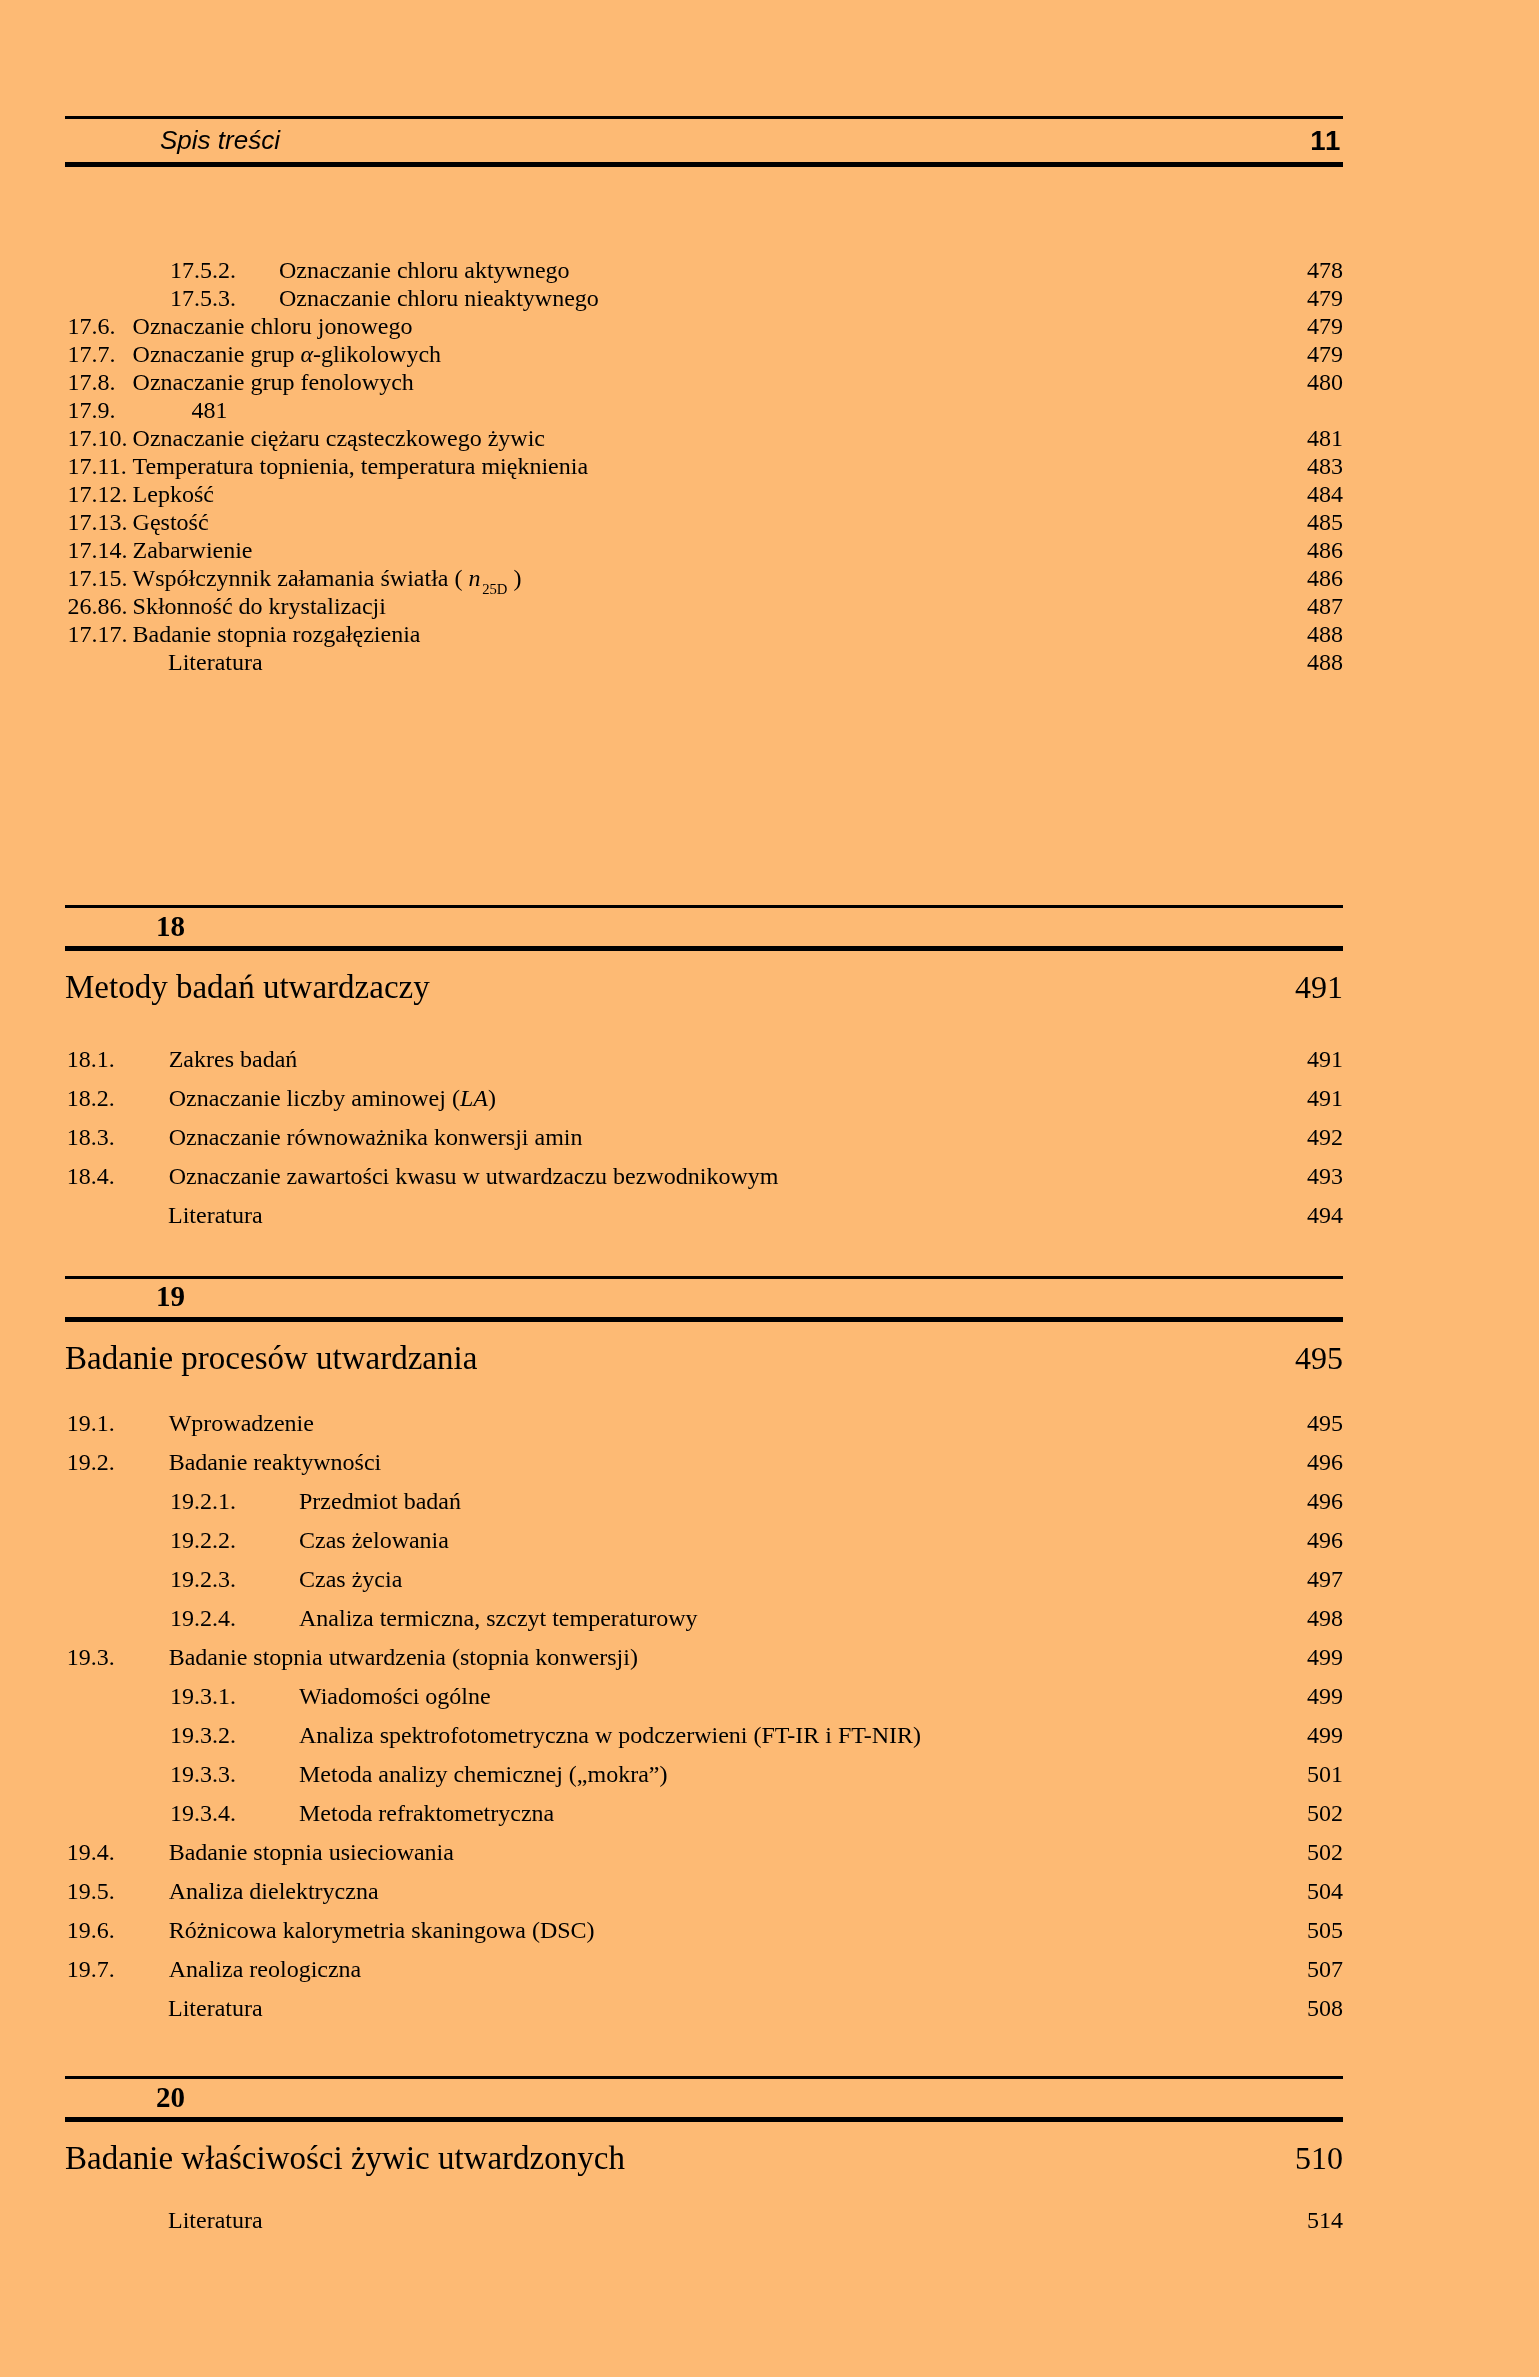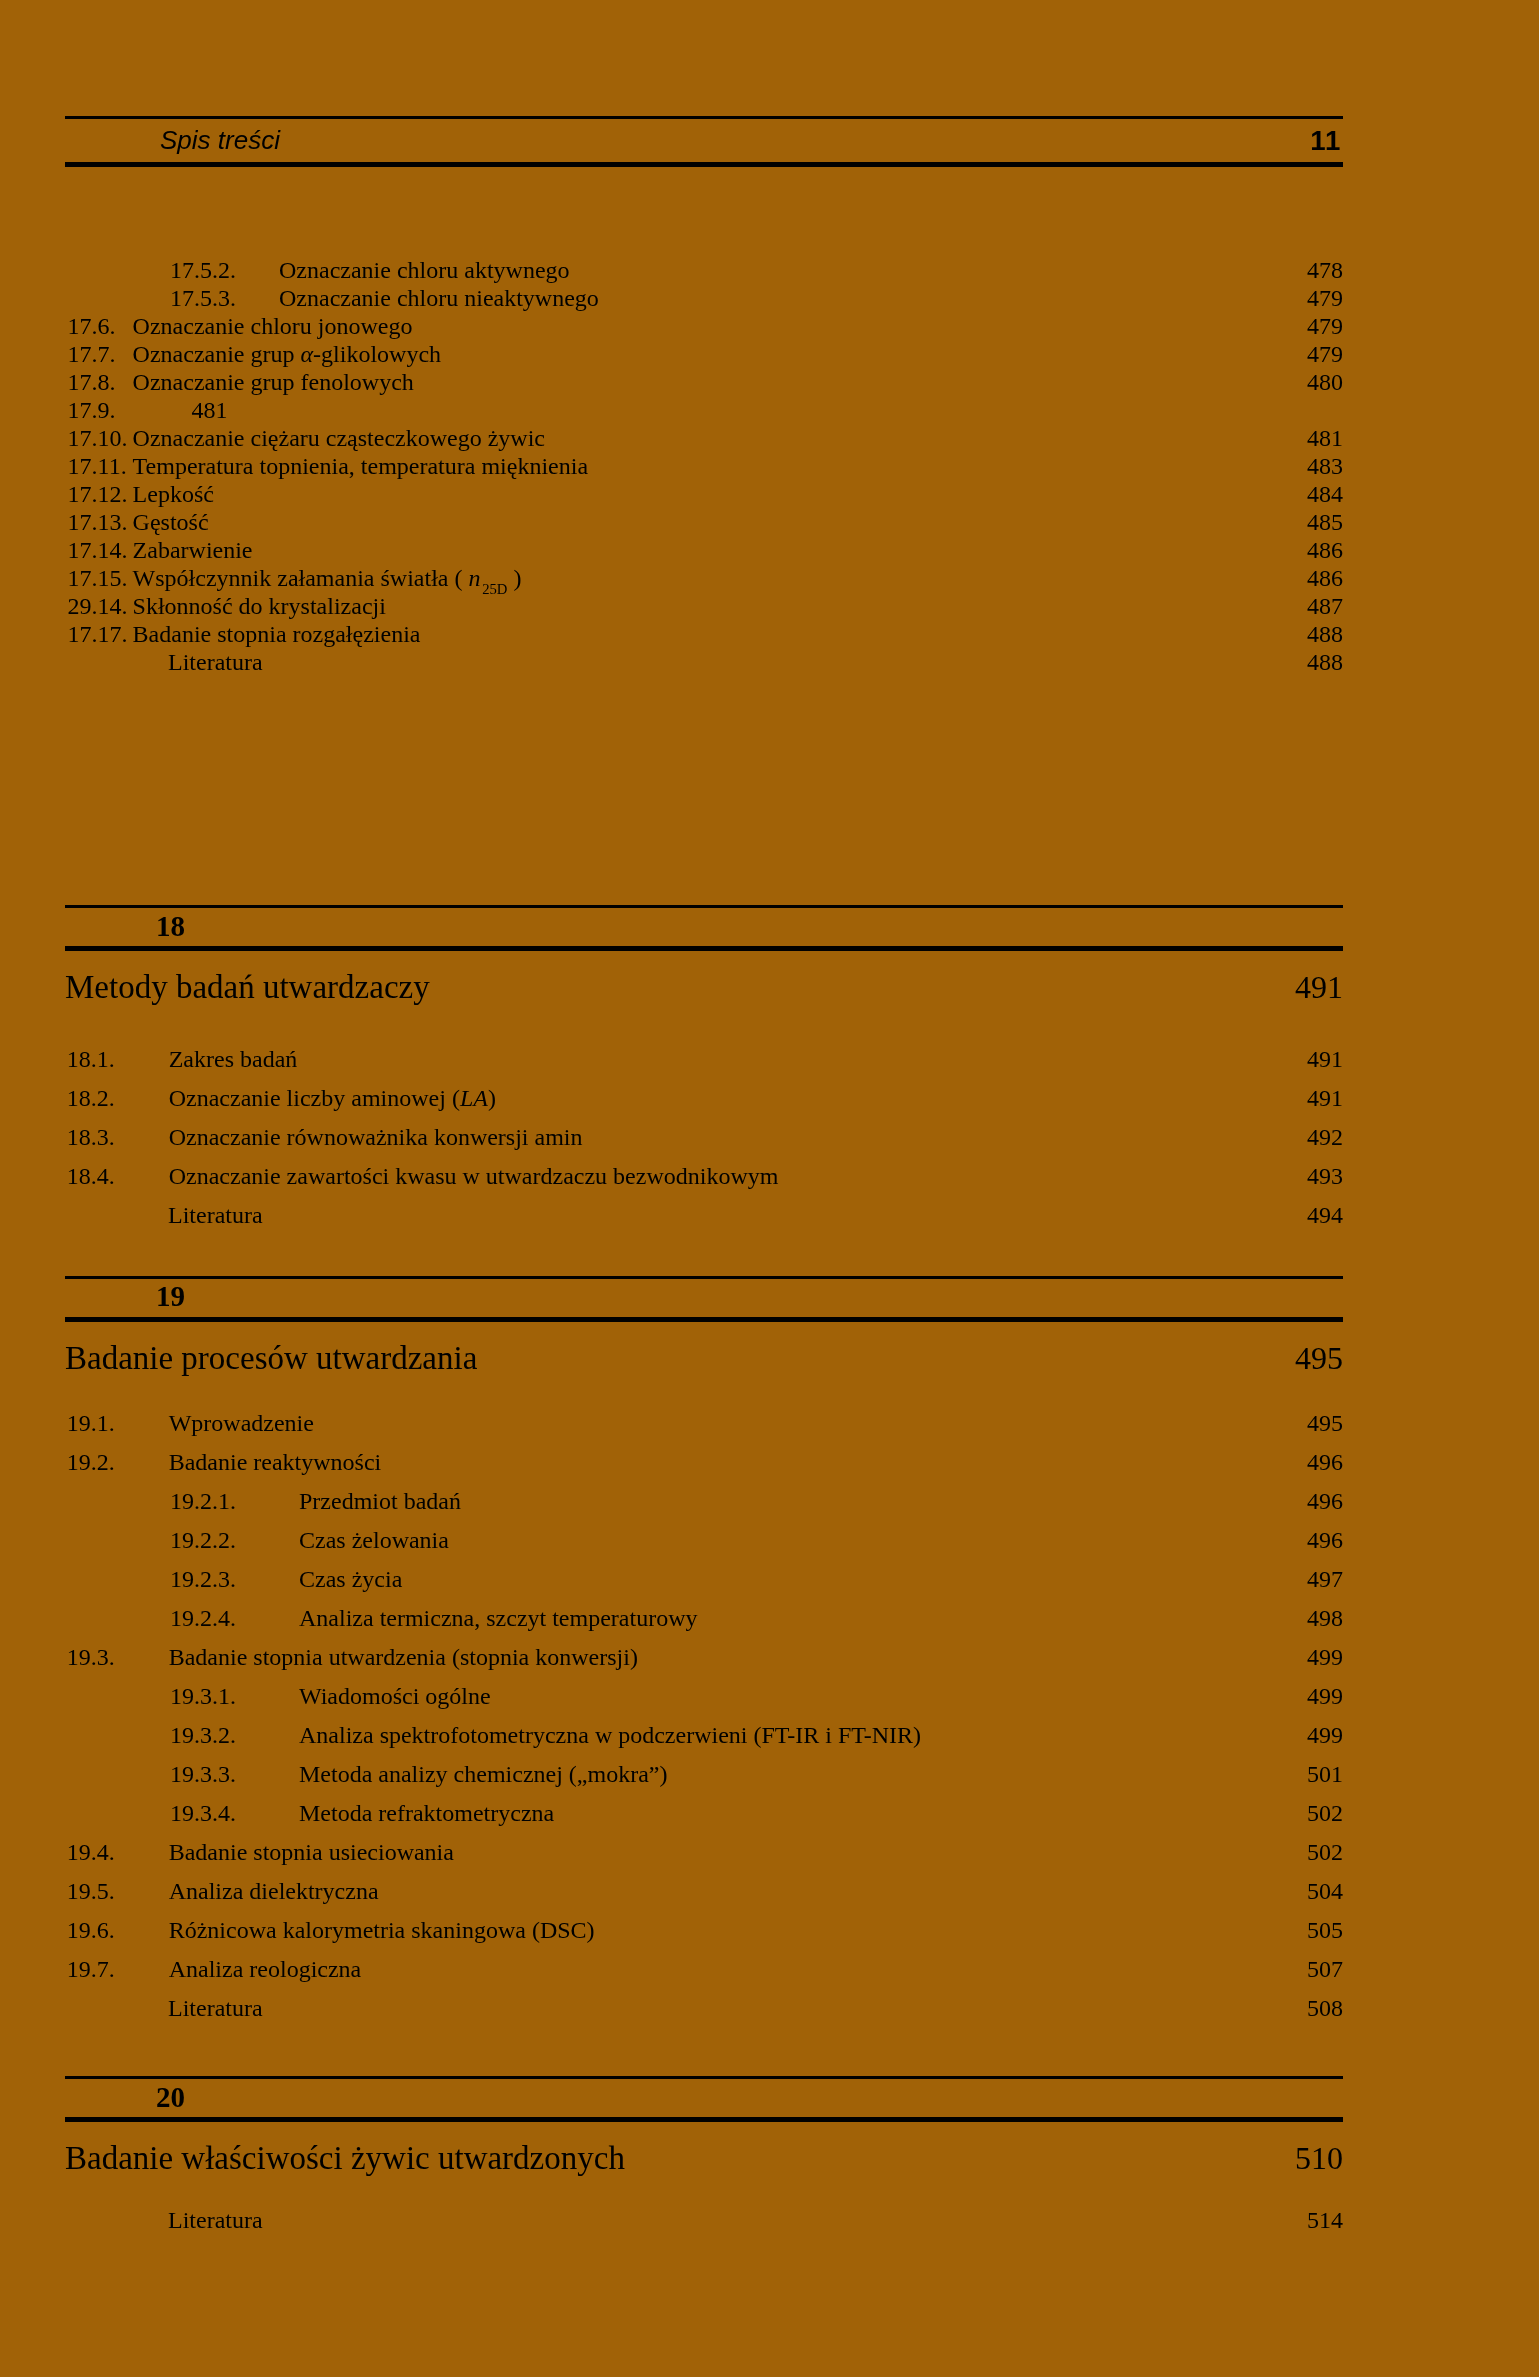--- a/index.html
+++ b/index.html
@@ -1,17 +1,17 @@
 <!DOCTYPE html>
 <html style="font-size:13.8px"><head>
 <meta charset="utf-8">
 <style>
   html,body{margin:0;padding:0;background:#ffffff;}
   .page{
-    width:1540px;height:2377px;background:#a16207;color:#000;
+    width:1540px;height:2377px;background:#fdba74;color:#000;
     font-family:"Liberation Serif",serif;overflow:hidden;position:relative;
   }
   .content{margin-left:65px;width:1278px;}
 
   
   .header{
     margin-top:116px;border-top:3.4px solid #000;border-bottom:5.2px solid #000;
     height:43px;display:flex;align-items:center;justify-content:space-between;
     font-family:"Liberation Sans",sans-serif;
   }
@@ -128,21 +128,21 @@
           </div>
           <div class="row ind-a1">
             <span class="num">17.15.</span>
             <span class="title"><span>Współczynnik załamania światła ( </span><span class="it">n</span><span class="supsub">
                 <span class="sup">25</span>
                 <span class="sub">D</span>
               </span><span> )</span></span>
             <span class="page-num">486</span>
           </div>
           <div class="row ind-a1">
-            <span class="num">29.14.</span>
+            <span class="num">26.86.</span>
             <span class="title">Skłonność do krystalizacji</span>
             <span class="page-num">487</span>
           </div>
           <div class="row ind-a1">
             <span class="num">17.17.</span>
             <span class="title">Badanie stopnia rozgałęzienia</span>
             <span class="page-num">488</span>
           </div>
           <div class="row ind-lit">
             <span class="title">Literatura</span>

